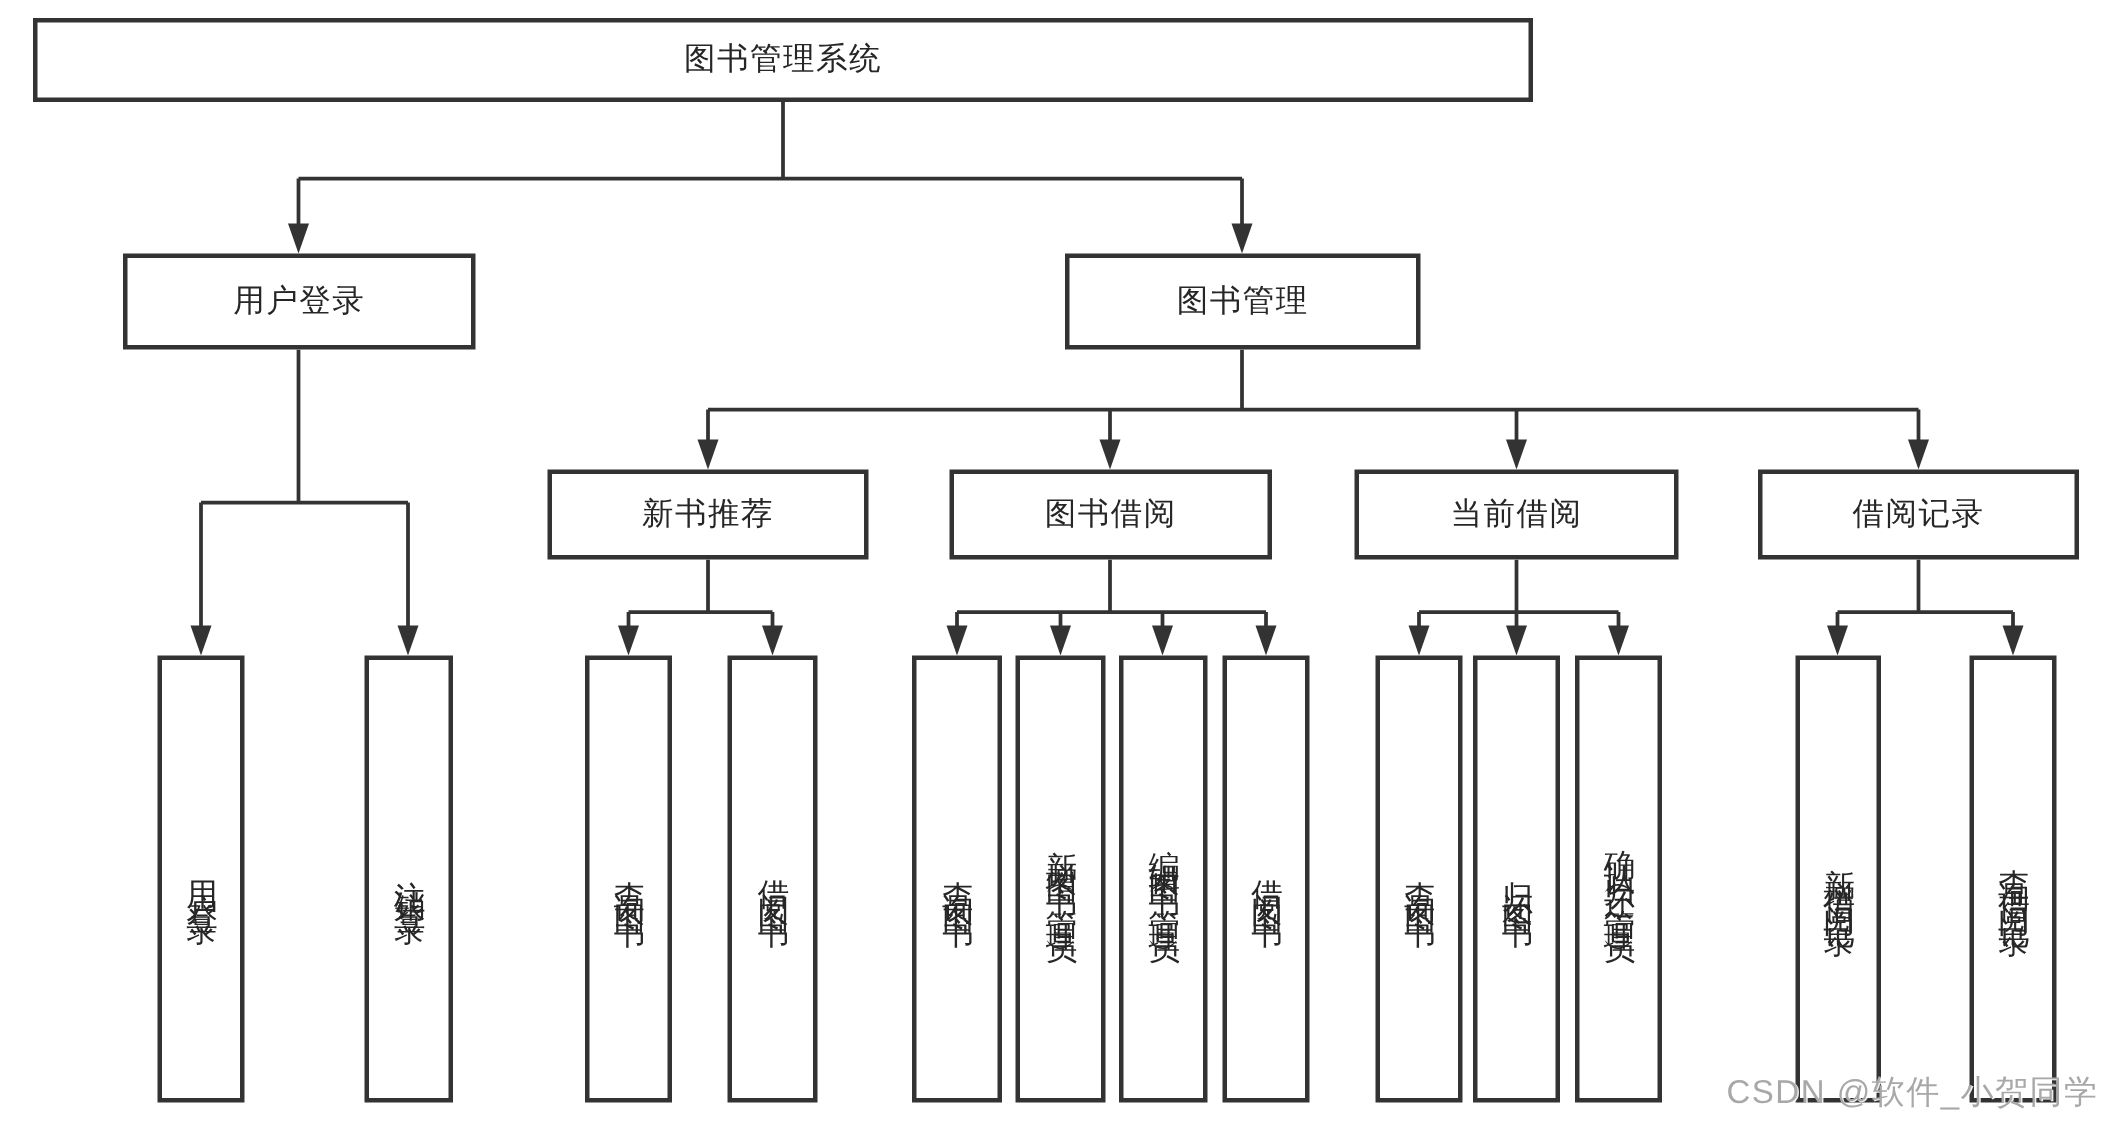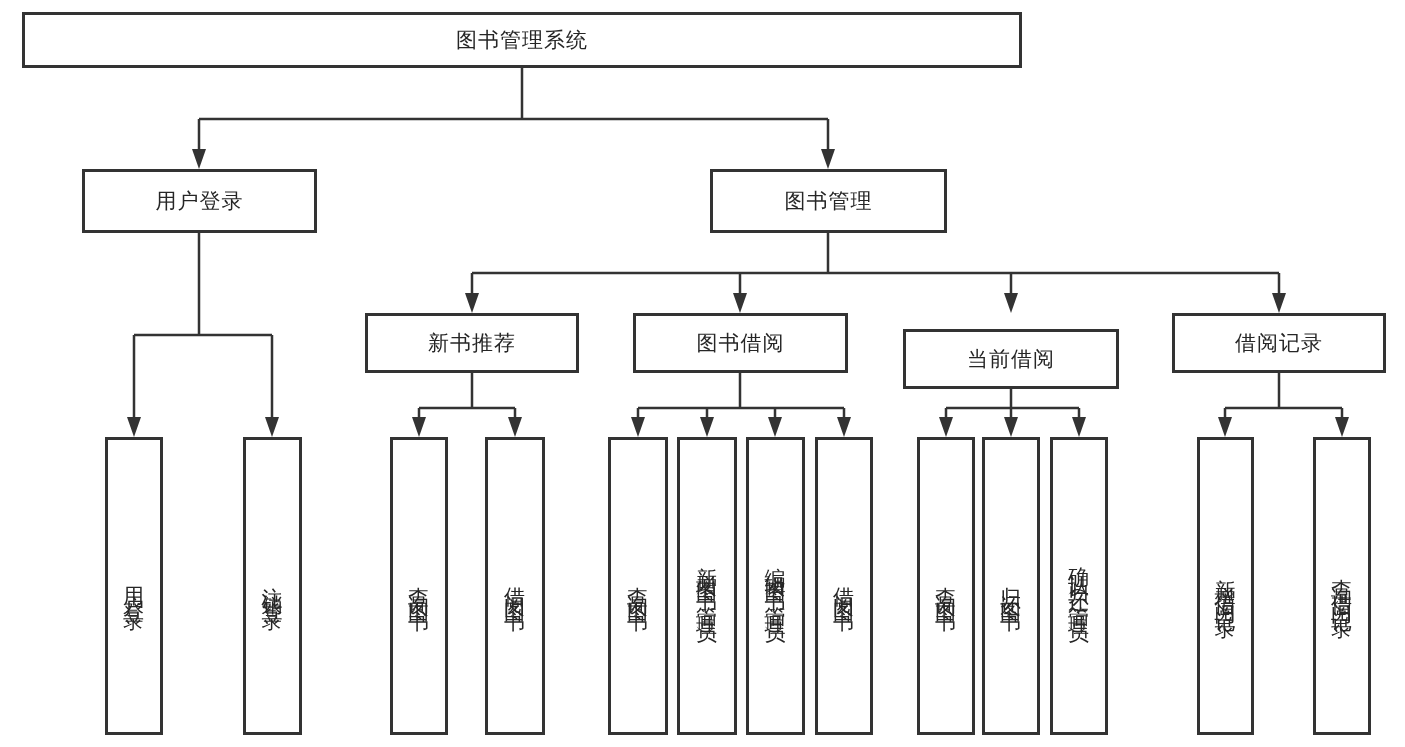--- a/index.html
+++ b/index.html
@@ -98,21 +98,21 @@
     </g>
   </svg>
 
   <div class="node" style="left:22px;top:12px;width:1000px;height:56px;">图书管理系统</div>
 
   <div class="node" style="left:82px;top:169px;width:235px;height:64px;">用户登录</div>
   <div class="node" style="left:710px;top:169px;width:237px;height:64px;">图书管理</div>
 
   <div class="node" style="left:365px;top:313px;width:214px;height:60px;">新书推荐</div>
   <div class="node" style="left:633px;top:313px;width:215px;height:60px;">图书借阅</div>
-  <div class="node" style="left:903px;top:313px;width:216px;height:60px;margin-top:16px;">当前借阅</div>
+  <div class="node" style="left:903px;top:313px;width:216px;height:60px;">当前借阅</div>
   <div class="node" style="left:1172px;top:313px;width:214px;height:60px;">借阅记录</div>
 
   <div class="node leaf" style="left:105px;top:437px;width:58px;height:298px;">
     <span>用户登录</span>
   </div>
   <div class="node leaf" style="left:243px;top:437px;width:59px;height:298px;">
     <span>注销登录</span>
   </div>
 
   <div class="node leaf" style="left:390px;top:437px;width:58px;height:298px;">
@@ -145,14 +145,15 @@
     <span>确认归还（管理员）</span>
   </div>
 
   <div class="node leaf" style="left:1197px;top:437px;width:57px;height:298px;">
     <span>新增借阅记录</span>
   </div>
   <div class="node leaf" style="left:1313px;top:437px;width:58px;height:298px;">
     <span>查询借阅记录</span>
   </div>
 
+  <div class="watermark">CSDN @软件_小贺同学</div>
 
 </div>
 
 </body></html>

